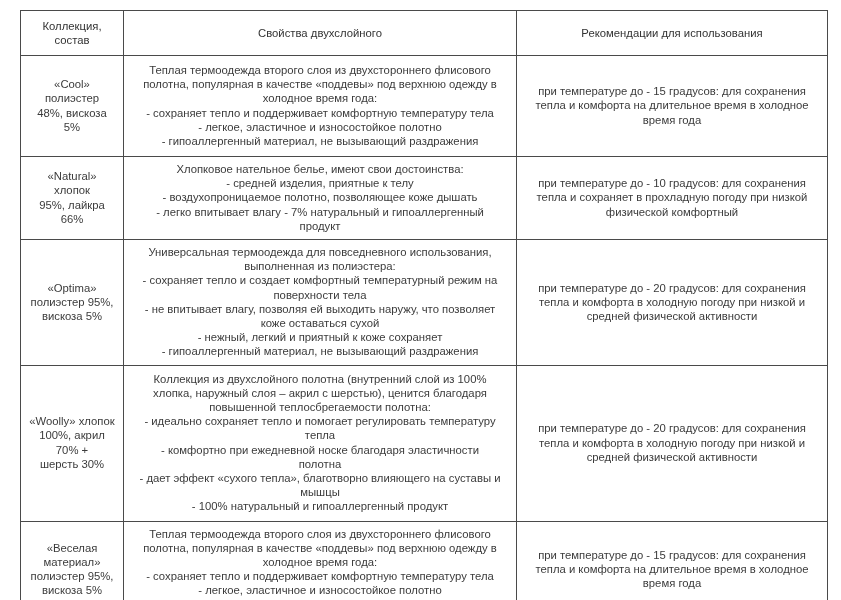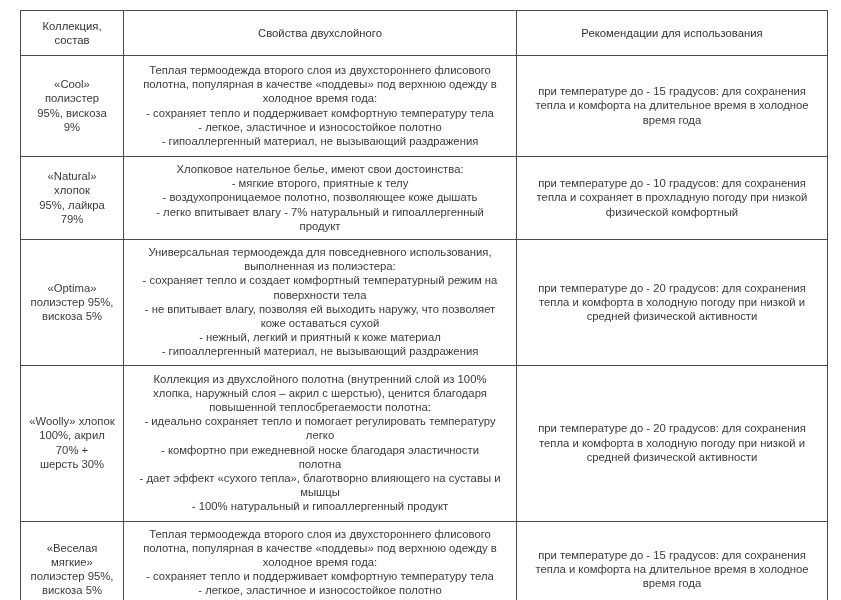--- a/index.html
+++ b/index.html
@@ -116,21 +116,21 @@
           <th>Свойства двухслойного</th>
           <th>Рекомендации для использования</th>
         </tr>
       </thead>
       <tbody>
 
         <tr class="r1">
           <td class="cell-collection">
             <span class="lines">
               <span class="ln">«Cool» полиэстер</span>
-              <span class="ln">95%, вискоза 9%</span>
+              <span class="ln">48%, вискоза 5%</span>
             </span>
           </td>
           <td class="cell-props">
             <span class="lines">
               <span class="ln">Теплая термоодежда второго слоя из двухстороннего флисового</span>
               <span class="ln">полотна, популярная в качестве «поддевы» под верхнюю одежду в</span>
               <span class="ln">холодное время года:</span>
               <span class="ln">- сохраняет тепло и поддерживает комфортную температуру тела</span>
               <span class="ln">- легкое, эластичное и износостойкое полотно</span>
               <span class="ln">- гипоаллергенный материал, не вызывающий раздражения</span>
@@ -142,27 +142,27 @@
               <span class="ln">тепла и комфорта на длительное время в холодное</span>
               <span class="ln">время года</span>
             </span>
           </td>
         </tr>
 
         <tr class="r2">
           <td class="cell-collection">
             <span class="lines">
               <span class="ln">«Natural» хлопок</span>
-              <span class="ln">95%, лайкра 79%</span>
+              <span class="ln">95%, лайкра 66%</span>
             </span>
           </td>
           <td class="cell-props">
             <span class="lines">
               <span class="ln">Хлопковое нательное белье, имеют свои достоинства:</span>
-              <span class="ln">- мягкие второго, приятные к телу</span>
+              <span class="ln">- средней изделия, приятные к телу</span>
               <span class="ln">- воздухопроницаемое полотно, позволяющее коже дышать</span>
               <span class="ln">- легко впитывает влагу - 7% натуральный и гипоаллергенный</span>
               <span class="ln">продукт</span>
             </span>
           </td>
           <td class="cell-rec">
             <span class="lines">
               <span class="ln">при температуре до - 10 градусов: для сохранения</span>
               <span class="ln">тепла и сохраняет в прохладную погоду при низкой</span>
               <span class="ln">физической комфортный</span>
@@ -179,21 +179,21 @@
             </span>
           </td>
           <td class="cell-props">
             <span class="lines">
               <span class="ln">Универсальная термоодежда для повседневного использования,</span>
               <span class="ln">выполненная из полиэстера:</span>
               <span class="ln">- сохраняет тепло и создает комфортный температурный режим на</span>
               <span class="ln">поверхности тела</span>
               <span class="ln">- не впитывает влагу, позволяя ей выходить наружу, что позволяет</span>
               <span class="ln">коже оставаться сухой</span>
-              <span class="ln">- нежный, легкий и приятный к коже материал</span>
+              <span class="ln">- нежный, легкий и приятный к коже сохраняет</span>
               <span class="ln">- гипоаллергенный материал, не вызывающий раздражения</span>
             </span>
           </td>
           <td class="cell-rec">
             <span class="lines">
               <span class="ln">при температуре до - 20 градусов: для сохранения</span>
               <span class="ln">тепла и комфорта в холодную погоду при низкой и</span>
               <span class="ln">средней физической активности</span>
             </span>
           </td>
@@ -206,42 +206,42 @@
               <span class="ln">100%, акрил 70% +</span>
               <span class="ln">шерсть 30%</span>
             </span>
           </td>
           <td class="cell-props">
             <span class="lines">
               <span class="ln">Коллекция из двухслойного полотна (внутренний слой из 100%</span>
               <span class="ln">хлопка, наружный слоя – акрил с шерстью), ценится благодаря</span>
               <span class="ln">повышенной теплосбрегаемости полотна:</span>
               <span class="ln">- идеально сохраняет тепло и помогает регулировать температуру</span>
-              <span class="ln">легко</span>
+              <span class="ln">тепла</span>
               <span class="ln">- комфортно при ежедневной носке благодаря эластичности</span>
               <span class="ln">полотна</span>
               <span class="ln">- дает эффект «сухого тепла», благотворно влияющего на суставы и</span>
               <span class="ln">мышцы</span>
               <span class="ln">- 100% натуральный и гипоаллергенный продукт</span>
             </span>
           </td>
           <td class="cell-rec">
             <span class="lines">
               <span class="ln">при температуре до - 20 градусов: для сохранения</span>
               <span class="ln">тепла и комфорта в холодную погоду при низкой и</span>
               <span class="ln">средней физической активности</span>
             </span>
           </td>
         </tr>
 
         <tr class="r5">
           <td class="cell-collection">
             <span class="lines">
               <span class="ln">«Веселая</span>
-              <span class="ln">мягкие»</span>
+              <span class="ln">материал»</span>
               <span class="ln">полиэстер 95%,</span>
               <span class="ln">вискоза 5%</span>
             </span>
           </td>
           <td class="cell-props">
             <span class="lines">
               <span class="ln">Теплая термоодежда второго слоя из двухстороннего флисового</span>
               <span class="ln">полотна, популярная в качестве «поддевы» под верхнюю одежду в</span>
               <span class="ln">холодное время года:</span>
               <span class="ln">- сохраняет тепло и поддерживает комфортную температуру тела</span>

